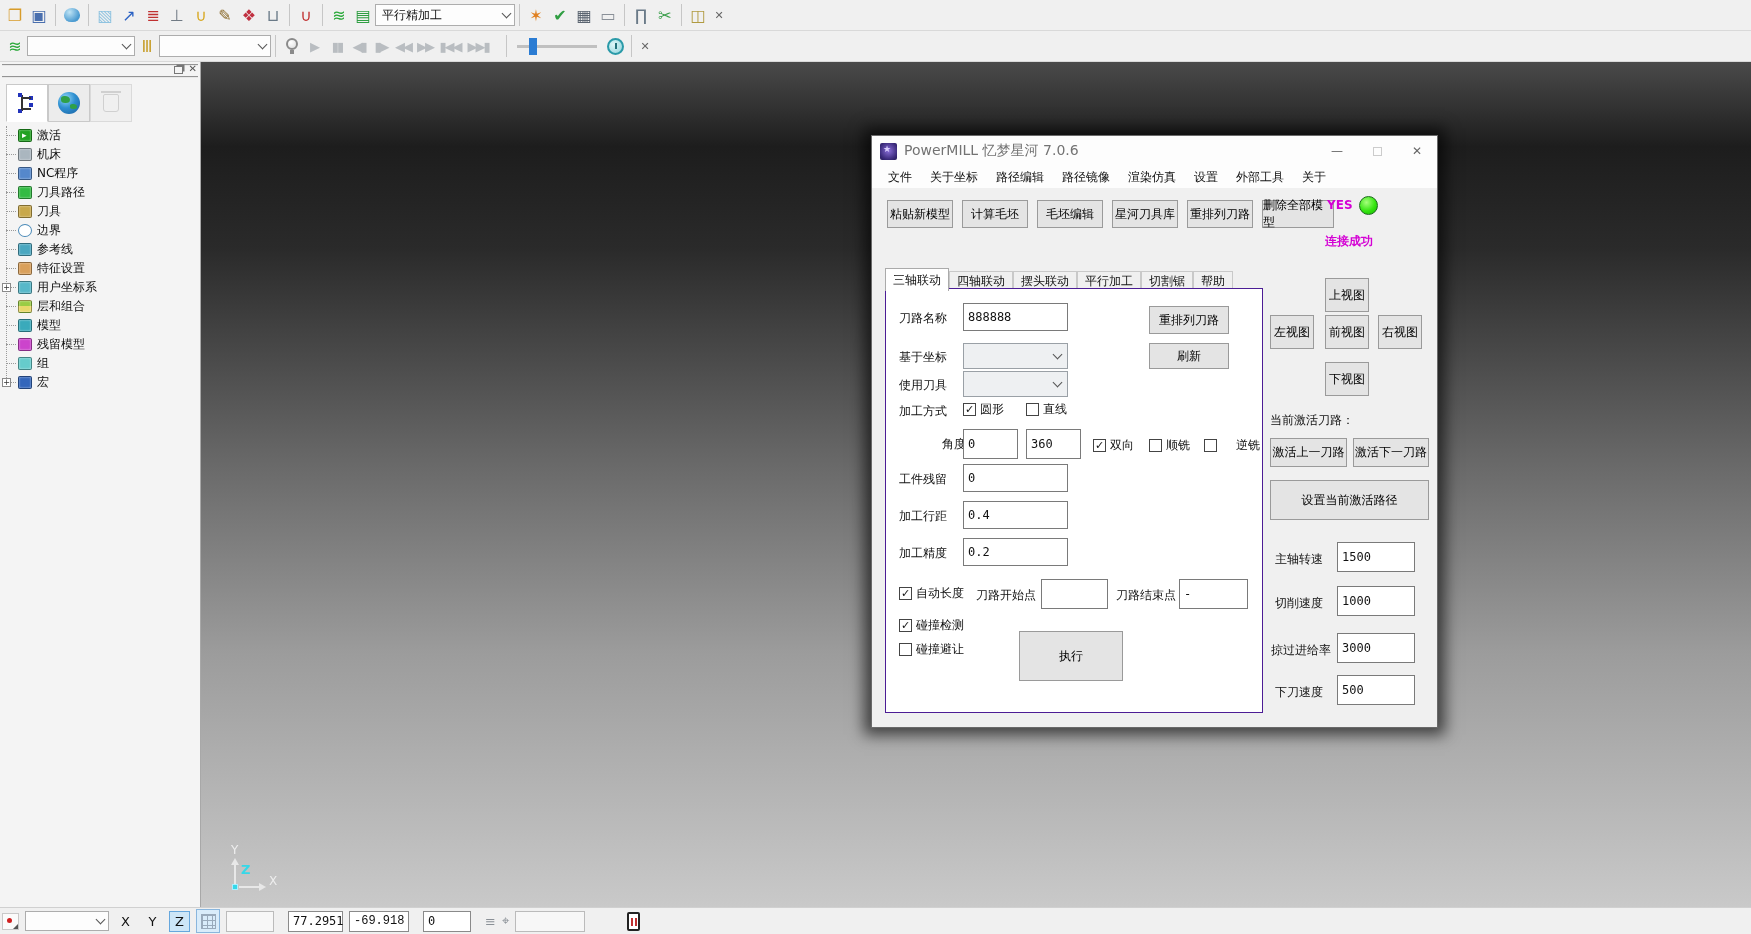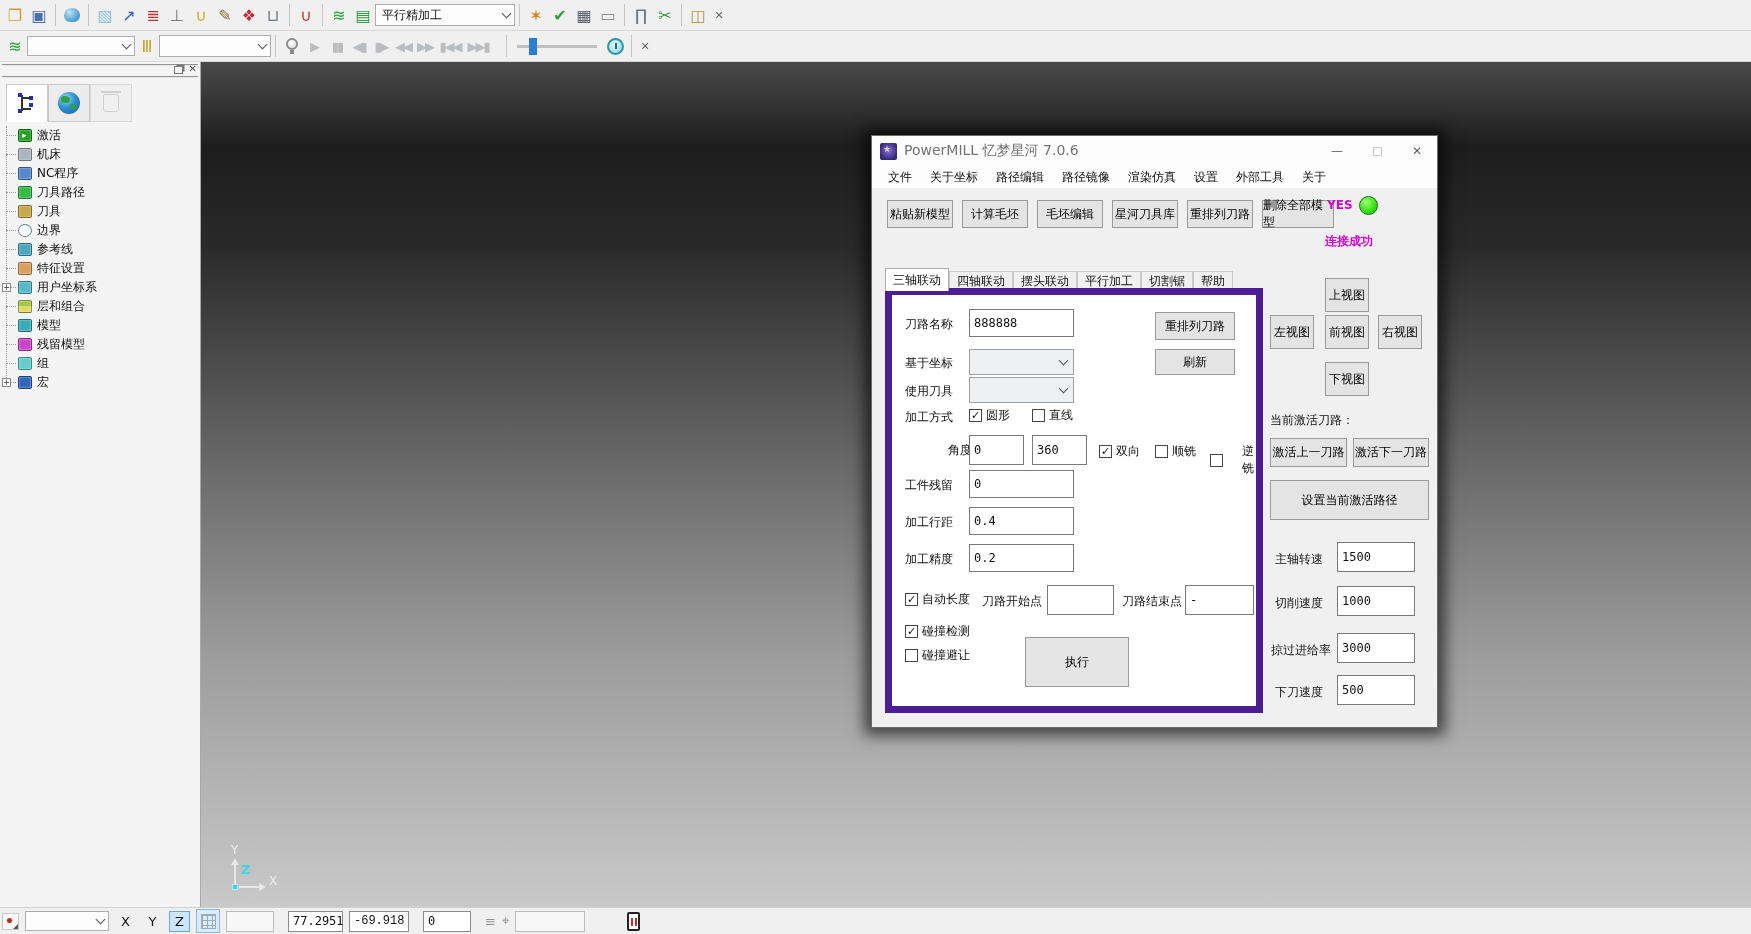--- a/index.html
+++ b/index.html
@@ -94,21 +94,21 @@
          color:#000; font-size:12px; }
   .btnrow { position:absolute; left:15px; display:flex; gap:9px; }
   .bigbtn { width:66px; height:28px; }
   .magenta { color:#d400d4; font-weight:bold; font-size:12px; }
   .greenlight { width:19px; height:19px; border-radius:50%; border:1px solid #1a6b1a;
                 background:radial-gradient(circle at 38% 32%, #a6ff7d 0%, #35e511 55%, #14b400 100%); }
   #dlg-tabs { position:absolute; left:13px; top:132px; display:flex; align-items:flex-end; }
   .dtab { height:20px; padding:0 7px; background:#f0f0f0; border:1px solid #c9c9c9; border-bottom:none;
           display:flex; align-items:center; font-size:12px; color:#111; }
   .dtab.active { background:#fff; height:23px; border-color:#aaa; position:relative; z-index:2; }
-  #tabpanel { position:absolute; left:13px; top:152px; width:378px; height:425px; background:#fff; border:7px solid #4c1d95; }
+  #tabpanel { position:absolute; left:13px; top:152px; width:378px; height:425px; background:#fff; border:1px solid #4c1d95; }
   .flabel { position:absolute; font-size:12px; color:#111; white-space:nowrap; }
   .tbox { position:absolute; background:#fff; border:1px solid #7a7a7a; font-size:12px; padding:0 4px;
           font-family:"DejaVu Sans Mono","Liberation Mono",monospace; color:#111; outline:none; }
   .ddsel { position:absolute; background:#eef0f2; border:1px solid #9aa0a6; display:flex; align-items:center;
            justify-content:flex-end; padding-right:6px; }
   .cbrow { position:absolute; display:flex; align-items:center; gap:4px; }
   .cb { width:13px; height:13px; background:#fff; border:1px solid #444; font-size:11px; line-height:12px;
         text-align:center; color:#111; flex:none; }
   .execbtn { position:absolute; left:133px; top:342px; width:104px; height:50px; }
   .viewbtn { position:absolute; width:44px; height:34px; }

